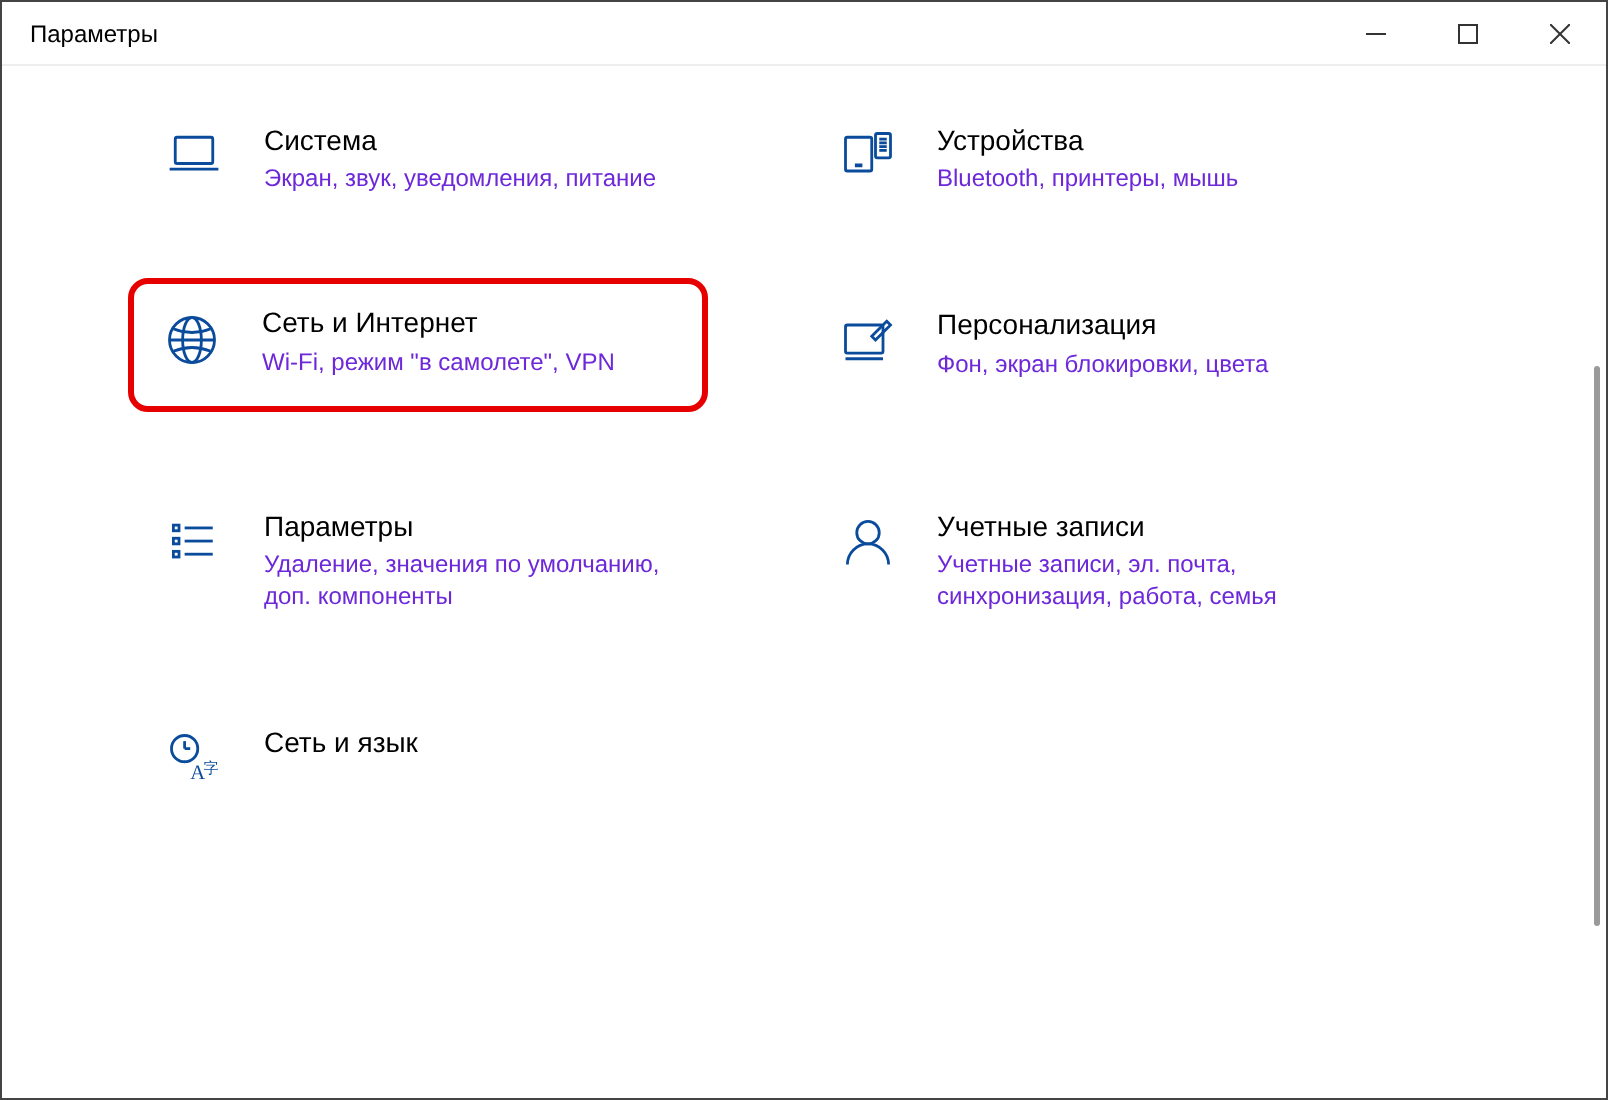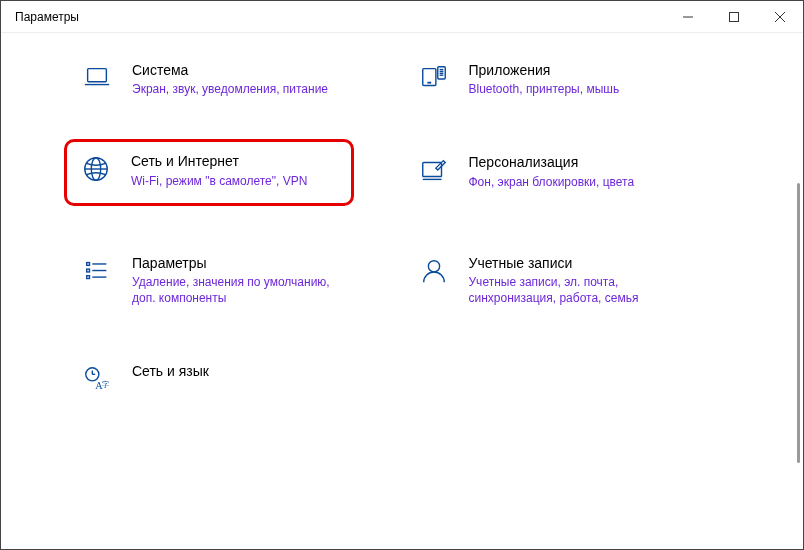--- a/index.html
+++ b/index.html
@@ -60,20 +60,21 @@
     width: 290px;
     padding: 8px 10px;
     border-radius: 4px;
   }
   .tile.highlight {
     border: 3px solid #e60000;
     border-radius: 10px;
     padding: 10px 12px 14px 12px;
     margin-top: -6px;
     margin-left: -6px;
+    align-items: center;
   }
   .tile-icon {
     width: 34px;
     height: 34px;
     flex: 0 0 34px;
     color: #0a4b9c;
     display: flex;
     align-items: flex-start;
     justify-content: center;
     margin-top: 2px;
@@ -148,21 +149,21 @@
           <rect x="4" y="6" width="14" height="18" rx="1"></rect>
           <rect x="9" y="20" width="4" height="2" fill="#0a4b9c" stroke="none"></rect>
           <rect x="20" y="4" width="8" height="13" rx="1"></rect>
           <line x1="22" y1="7" x2="26" y2="7"></line>
             <line x1="22" y1="9" x2="26" y2="9"></line>
           <line x1="22" y1="11" x2="26" y2="11"></line>
             <line x1="22" y1="13" x2="26" y2="13"></line>
         </svg>
       </div>
       <div class="tile-text">
-        <div class="tile-title">Приложения</div>
+        <div class="tile-title">Устройства</div>
         <div class="tile-desc">Bluetooth, принтеры, мышь</div>
       </div>
     </div>
 
 
     <div class="tile highlight">
       <div class="tile-icon">
         <svg viewBox="0 0 32 32" fill="none" stroke-width="1.5">
           <circle cx="16" cy="16" r="12"></circle>
           <ellipse cx="16" cy="16" rx="5" ry="12"></ellipse>

